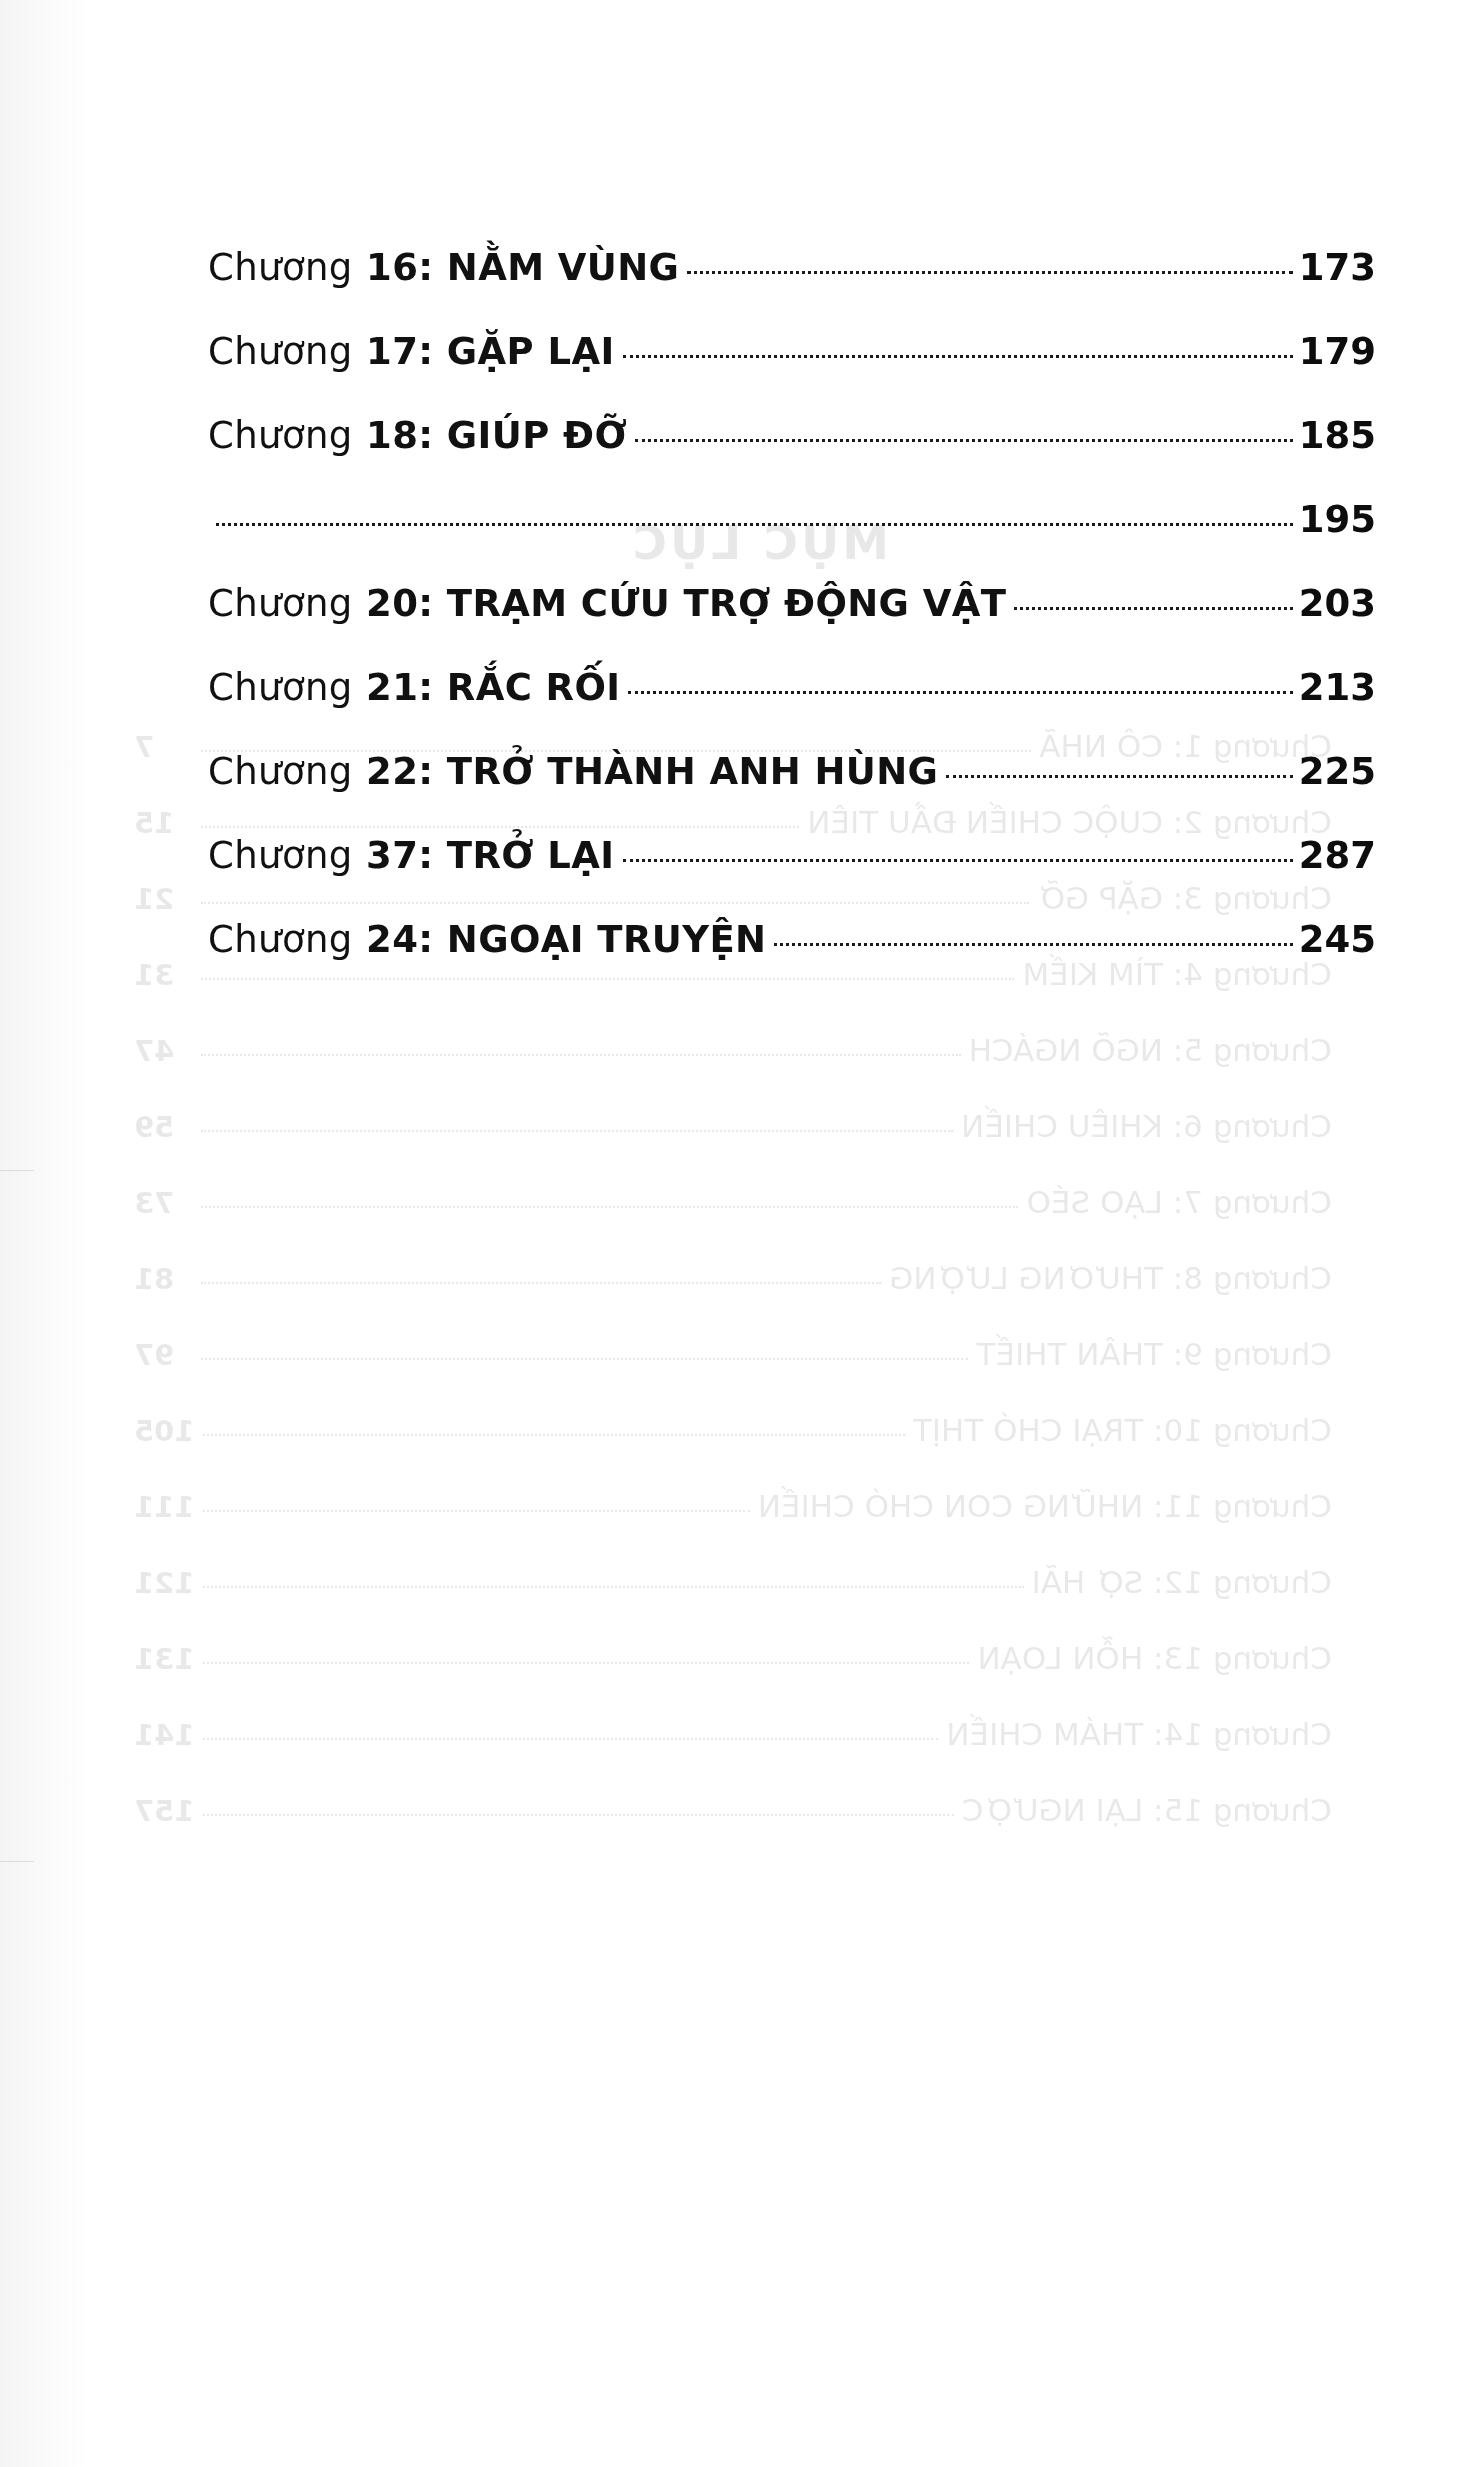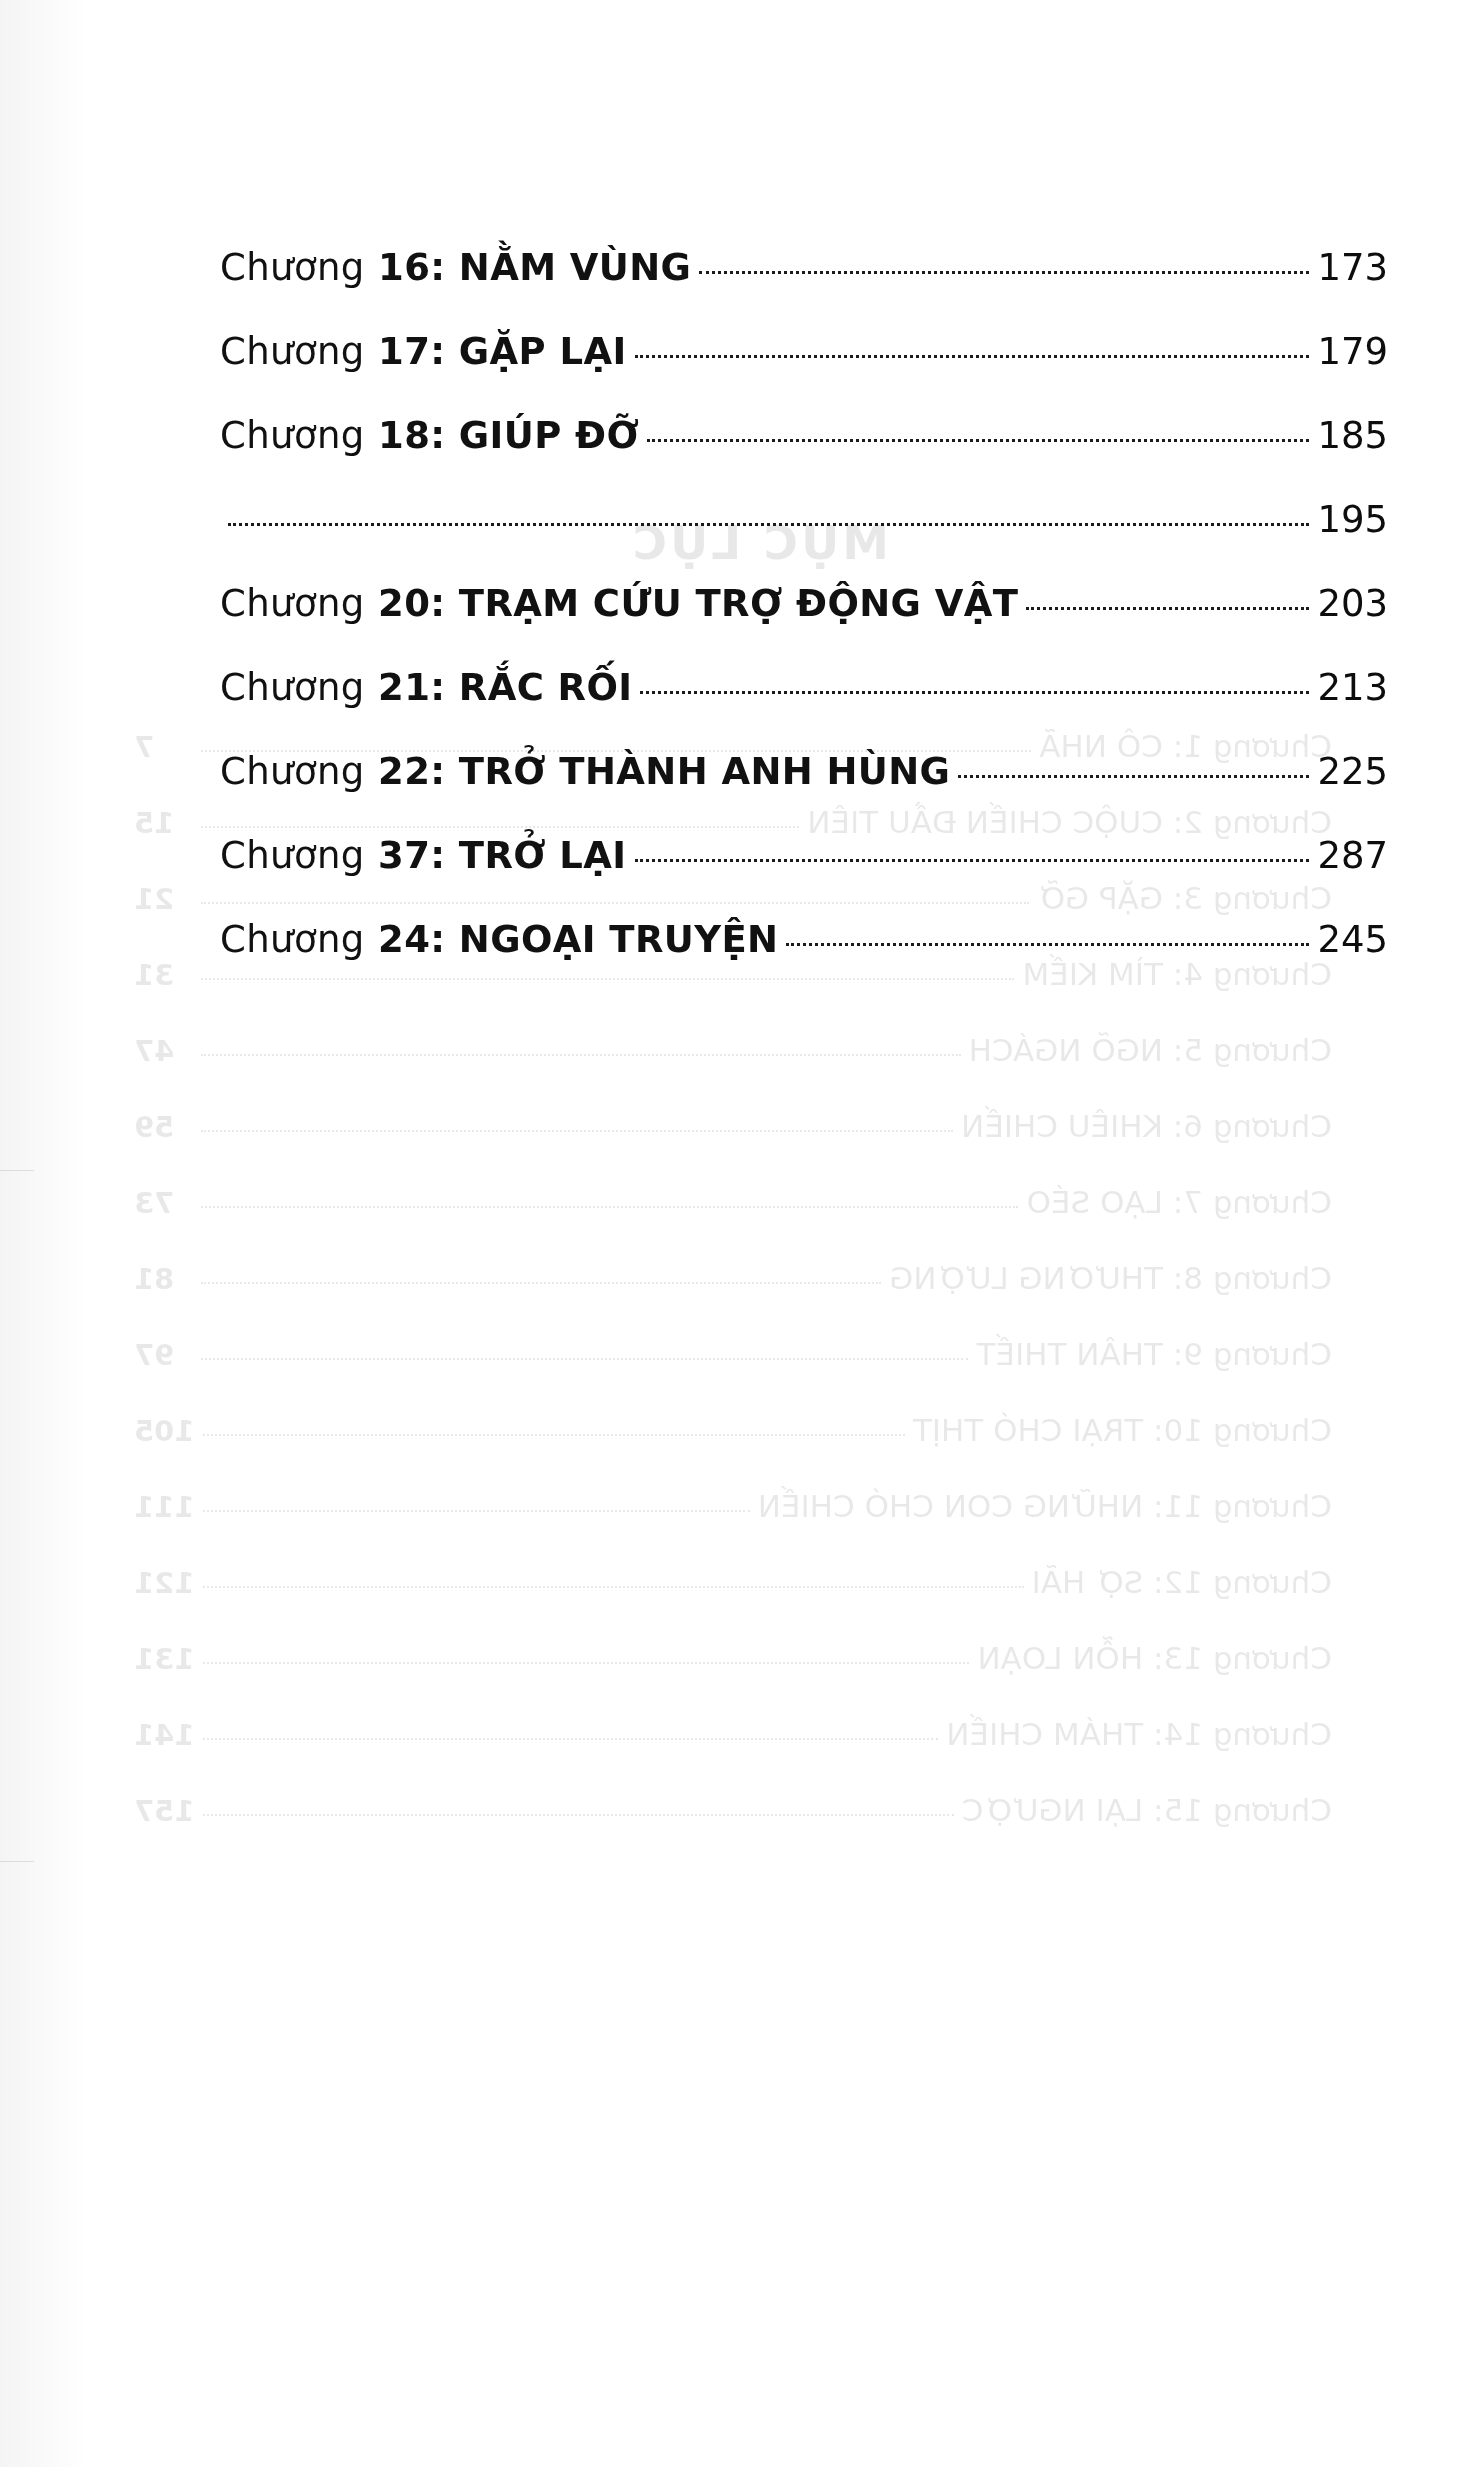--- a/index.html
+++ b/index.html
@@ -36,21 +36,21 @@
     position: absolute;
     left: 0;
     width: 34px;
     height: 1px;
     background: rgba(0,0,0,0.10);
   }
 
   
   .toc {
     position: absolute;
-    left: 220px;
+    left: 208px;
     top: 246px;
     width: 1168px;
   }
   .toc-row {
     display: flex;
     align-items: baseline;
     width: 1168px;
     margin-bottom: 41px;
     white-space: nowrap;
   }
@@ -70,21 +70,21 @@
     overflow: hidden;
     margin: 0 6px 0 8px;
     position: relative;
     top: -6px;
     border-bottom: 3px dotted #1a1a1a;
     height: 10px;
   }
   .toc-page {
     font-family: "DejaVu Sans", sans-serif;
     font-size: 37px;
-    font-weight: 400;
+    font-weight: 700;
     color: #0d0d0d;
     flex: 0 0 auto;
     text-align: right;
     min-width: 73px;
   }
 
   
   .showthrough {
     position: absolute;
     inset: 0;

